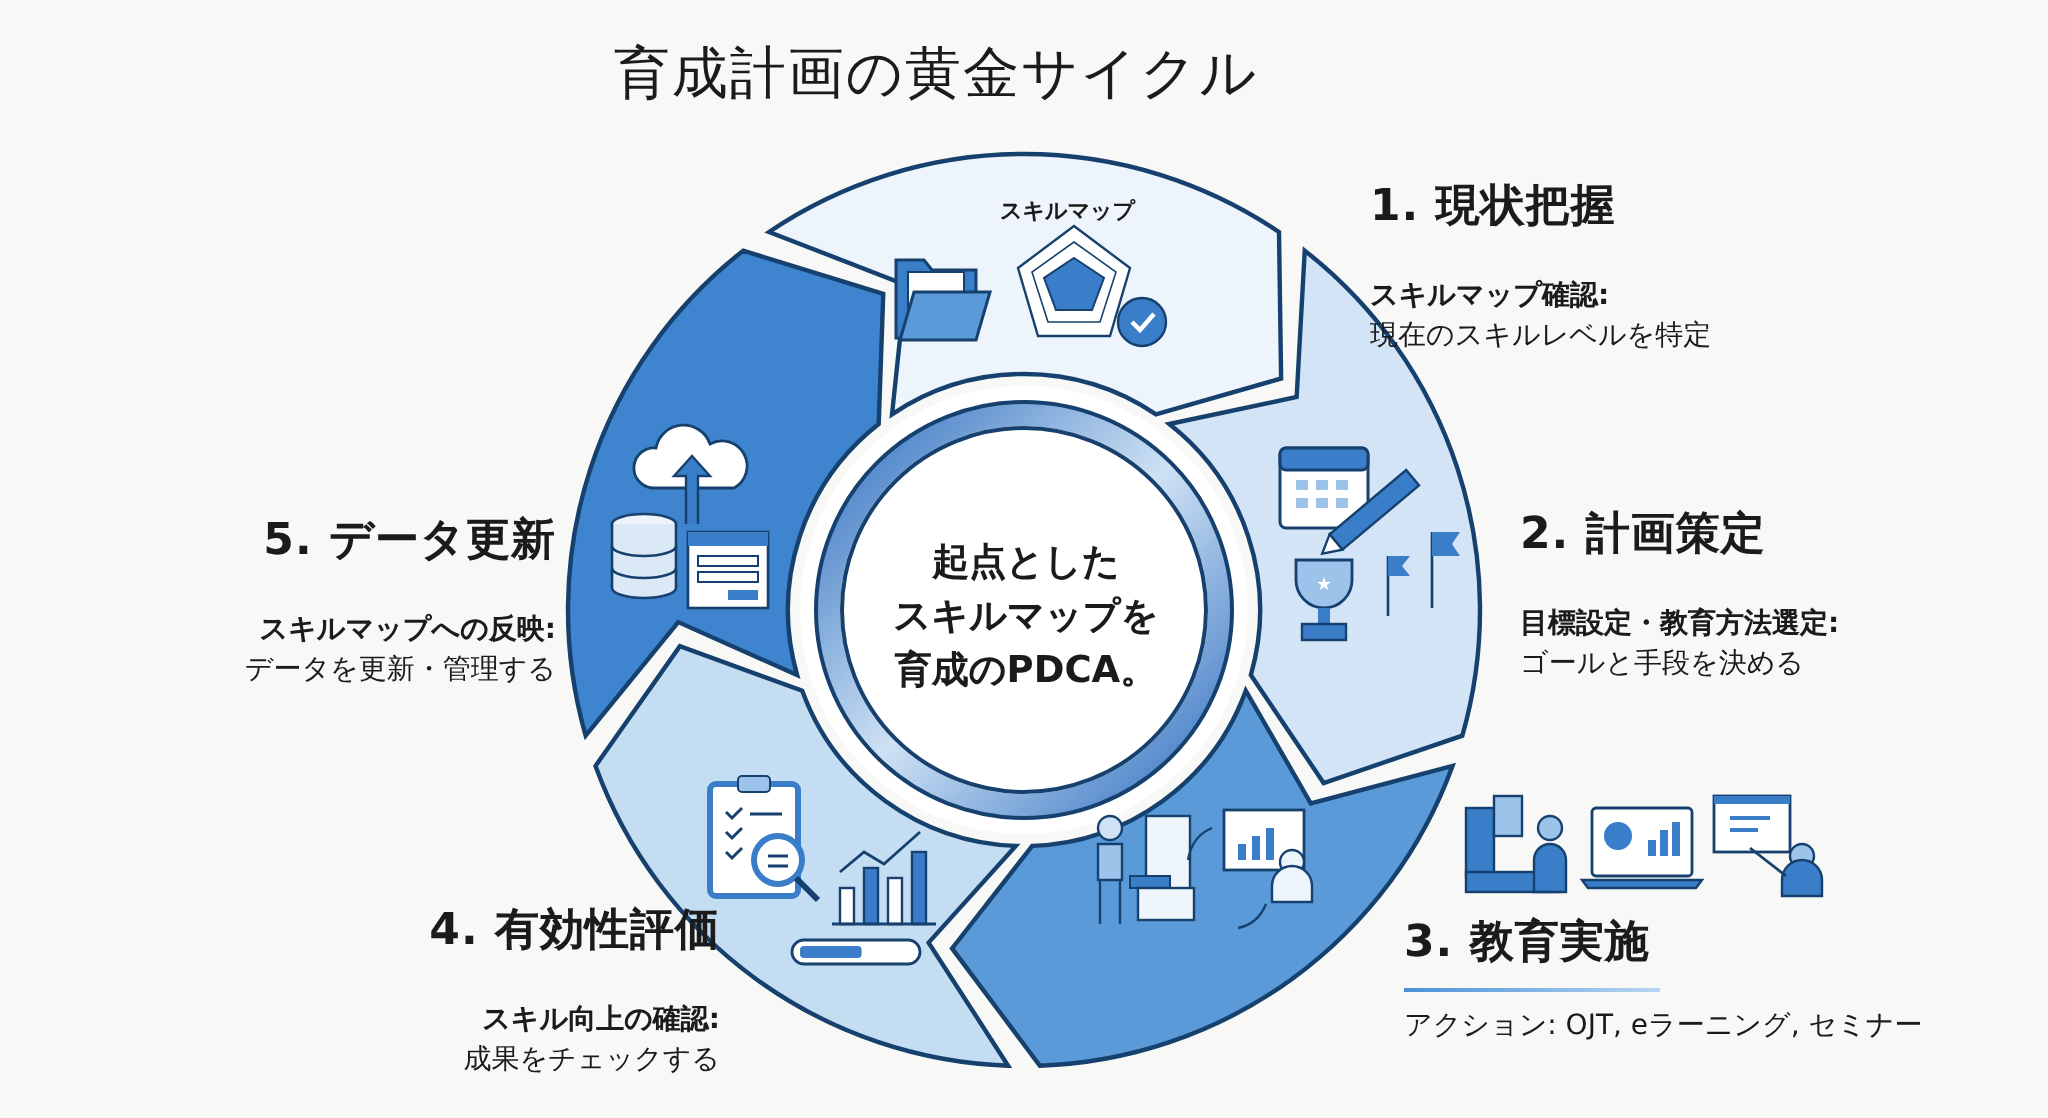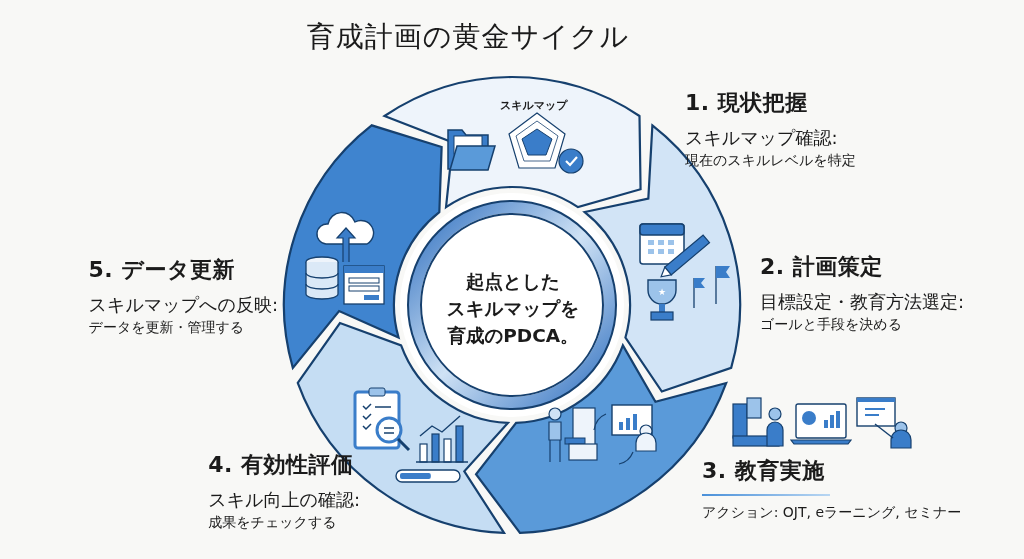--- a/index.html
+++ b/index.html
@@ -3,24 +3,24 @@
 <meta charset="utf-8">
 <style>
   html,body{margin:0;padding:0;}
   body{width:1024px;height:559px;background:#f8f8f6;position:relative;overflow:hidden;
        font-family:"DejaVu Sans","Liberation Sans",sans-serif;color:#1b1b1b;}
   .title{position:absolute;left:0;width:936px;top:18px;text-align:center;font-size:28px;font-weight:400;letter-spacing:1px;}
   svg#cycle{position:absolute;left:0;top:0;}
   .center-text{position:absolute;left:425px;top:268px;width:176px;text-align:center;font-size:18.5px;line-height:27px;font-weight:600;}
   .label{position:absolute;}
   .label .h{font-size:22px;font-weight:700;letter-spacing:0.5px;}
-  .label .s{font-size:18px;font-weight:400;margin-top:8px;}
+  .label .s{font-size:14px;font-weight:700;margin-top:21px;}
   .label .d{font-size:14px;font-weight:400;margin-top:2px;}
   .right{text-align:left;}
-  .left{text-align:left;}
+  .left{text-align:right;}
   .l1{left:685px;top:88px;}
   .l2{left:760px;top:252px;}
   .l3{left:702px;top:456px;}
   .l3 .rule{width:128px;height:2px;background:linear-gradient(90deg,#4a90d9,#b8d6f2);margin:8px 0 8px 0;}
   .l3 .d{font-size:14px;}
   .l4{right:664px;top:450px;}
   .l5{right:746px;top:255px;}
   .skillmap-cap{position:absolute;left:500px;top:98px;font-size:11px;font-weight:600;}
 </style>
 </head>

